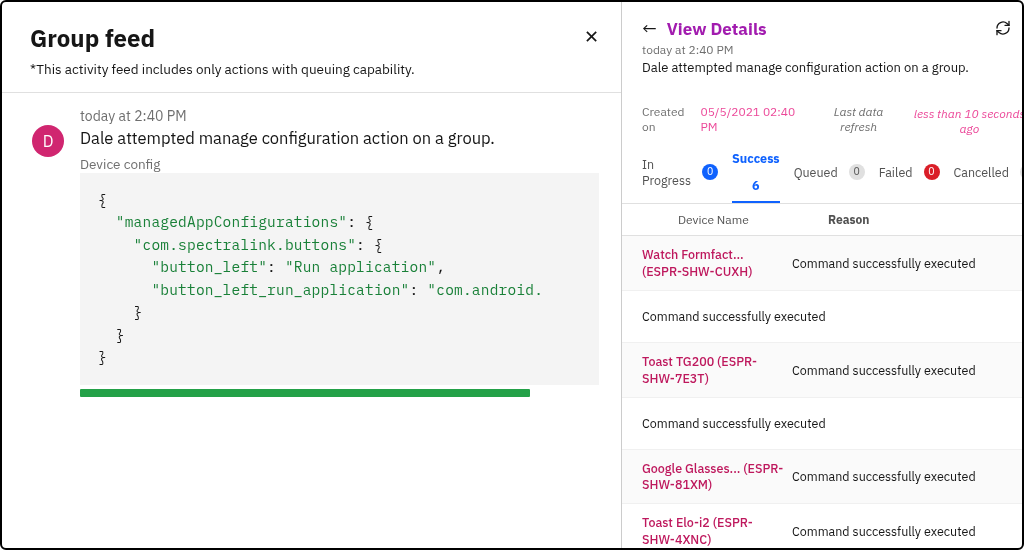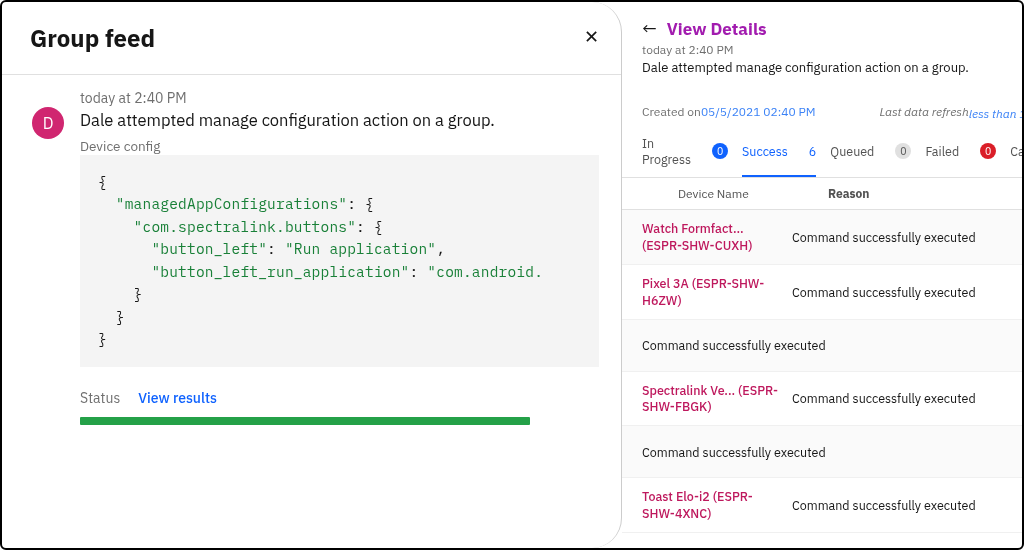--- a/index.html
+++ b/index.html
@@ -13,21 +13,20 @@
     border-radius: 6px;
     display: flex;
   }
   
   .left {
     flex: 0 0 620px;
     border-right: 1px solid #ccc;
     display: flex;
     flex-direction: column;
     position: relative;
-    border-radius: 30px;
   }
   .left-header {
     padding: 20px 28px 14px 28px;
     border-bottom: 1px solid #e0e0e0;
     position: relative;
   }
   .left-header h1 {
     font-size: 24px;
     font-weight: 700;
     color: #161616;
@@ -140,38 +139,38 @@
   .right-desc { font-size: 13px; color: #161616; margin-top: 2px; }
   .meta-row {
     display: flex;
     justify-content: space-between;
     padding: 14px 20px 10px 20px;
     font-size: 12px;
   }
   .meta-left, .meta-right { display: flex; flex-direction: row; }
   .meta-right { text-align: center; align-items: flex-end; font-style: italic; }
   .meta-label { color: #6f6f6f; margin-bottom: 2px; }
-  .meta-value { color: #3b82f6; }
+  .meta-value { color: #ec4899; }
   .tabs {
     display: flex;
     padding: 4px 20px 0 20px;
     font-size: 12.5px;
     gap: 14px;
     border-bottom: 1px solid #e0e0e0;
     color: #525252;
   }
   .tab {
     display: flex;
     align-items: center;
-    gap: 21px;
+    gap: 11px;
     padding-bottom: 8px;
     cursor: pointer;
     border-bottom: 2px solid transparent;
   }
-  .tab.active { color: #0f62fe; border-bottom-color: #0f62fe; font-weight: 400; }
+  .tab.active { color: #0f62fe; border-bottom-color: #0f62fe; font-weight: 700; flex-direction: column; }
   .badge {
     display: inline-flex;
     align-items: center;
     justify-content: center;
     min-width: 16px;
     height: 16px;
     border-radius: 9px;
     font-size: 10.5px;
     padding: 0 4px;
     line-height: 1;
@@ -202,40 +201,37 @@
   .row:nth-child(odd) { background: #fafafa; }
   .device-name { flex: 0 0 150px; color: #be185d; font-weight: 500; line-height: 1.35; padding-right: 8px; cursor: pointer; }
   .reason { flex: 1; color: #161616; }
 </style>
 </head>
 <body>
 
 <div class="left">
   <div class="left-header">
     <h1>Group feed</h1>
+    <div class="subtitle">*This activity feed includes only actions with queuing capability.</div>
     <div class="close-x">✕</div>
   </div>
   <div class="feed-item">
     <div class="avatar">D</div>
     <div class="feed-body">
       <div class="feed-time">today at 2:40 PM</div>
       <div class="feed-desc">Dale attempted manage configuration action on a group.</div>
       <div class="feed-subtitle">Device config</div>
       <div class="code-block"><span>{</span>
   <span class="key">"managedAppConfigurations"</span><span>: {</span>
     <span class="key">"com.spectralink.buttons"</span><span>: {</span>
       <span class="key">"button_left"</span><span>: </span><span class="key">"Run application"</span><span>,</span>
       <span class="key">"button_left_run_application"</span><span>: </span><span class="key">"com.android.</span>
 <span>    }</span>
 <span>  }</span>
 <span>}</span></div>
-      <div class="status-row">
-        <span class="status-label">Status</span>
-        <span class="view-results">View results</span>
-      </div>
       <div class="progress-bar"></div>
     </div>
   </div>
 </div>
 
 <div class="right">
   <div class="right-header">
     <div class="back-row">
       <span class="arrow-left">←</span>
       <span class="right-title">View Details</span>
@@ -289,31 +285,31 @@
   <div class="table-head">
     <div class="col-device">Device Name</div>
     <div class="col-reason">Reason</div>
   </div>
   <div class="table-body" id="rows-target">
       <div class="row">
         <div class="device-name">Watch Formfact... (ESPR-SHW-CUXH)</div>
         <div class="reason">Command successfully executed</div>
       </div>
       <div class="row">
-        <div class="device-name">Pixel 3A (ESPR-SHW-H6ZW)</div>
-        <div class="reason">Command successfully executed</div>
-      </div>
-      <div class="row">
-        <div class="reason">Command successfully executed</div>
-      </div>
-      <div class="row">
-        <div class="device-name">Spectralink Ve... (ESPR-SHW-FBGK)</div>
-        <div class="reason">Command successfully executed</div>
-      </div>
-      <div class="row">
+        <div class="reason">Command successfully executed</div>
+      </div>
+      <div class="row">
+        <div class="device-name">Toast TG200 (ESPR-SHW-7E3T)</div>
+        <div class="reason">Command successfully executed</div>
+      </div>
+      <div class="row">
+        <div class="reason">Command successfully executed</div>
+      </div>
+      <div class="row">
+        <div class="device-name">Google Glasses... (ESPR-SHW-81XM)</div>
         <div class="reason">Command successfully executed</div>
       </div>
       <div class="row">
         <div class="device-name">Toast Elo-i2 (ESPR-SHW-4XNC)</div>
         <div class="reason">Command successfully executed</div>
       </div>
     </div>
 </div>
 
 </body></html>

